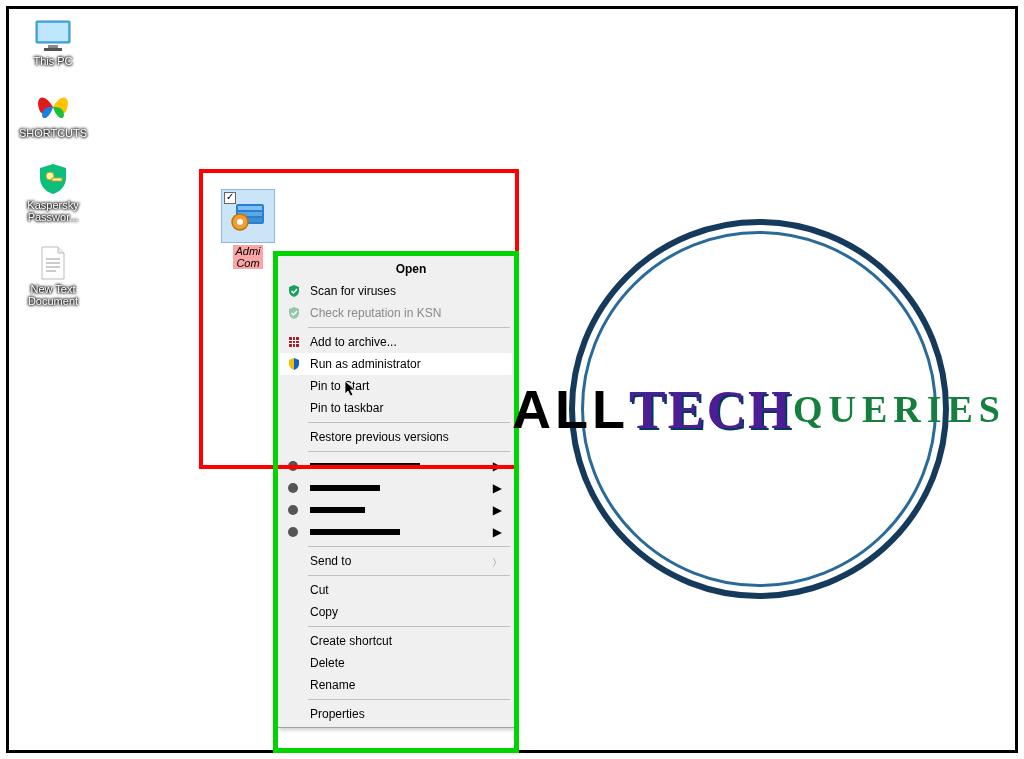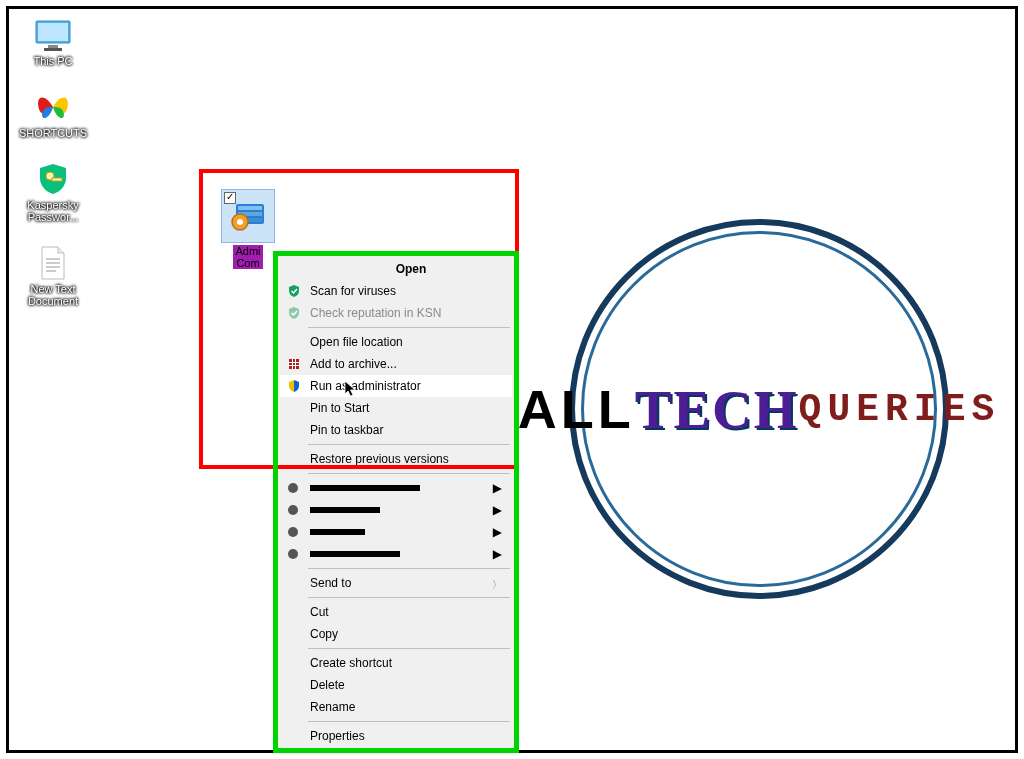--- a/index.html
+++ b/index.html
@@ -67,26 +67,27 @@
   background: #fff;
   border: 1px solid #666;
 }
 .sel-icon .chk::after {
   content: "✓";
   font-size: 10px;
   line-height: 10px;
   position: absolute; left: 1px; top: -1px;
 }
 .sel-icon .lbl {
-  background: #a21caf;
+  background: #fca5a5;
   display: inline-block;
   padding: 0 2px;
   font-size: 11px;
   line-height: 12px;
   margin-top: 2px;
+  font-style: italic;
 }
 
 
 .redbox {
   position: absolute;
   left: 190px; top: 160px;
   width: 320px; height: 300px;
   border: 4px solid #ff0000;
   pointer-events: none;
 }
@@ -185,21 +186,21 @@
   border-radius: 50%;
 }
 .logo .txt {
   position: absolute;
   inset: 0;
   display: flex; flex-direction: row;
   align-items: center; justify-content: center;
 }
 .logo .txt .l1 { font-size: 54px; font-weight: 900; letter-spacing: 4px; color: #000; font-family: "Arial Black", sans-serif; }
 .logo .txt .l2 { font-size: 55px; font-weight: 900; letter-spacing: 2px; color: #4c1d95; font-family: Liberation Serif, serif; text-shadow: 2px 2px 0 #013a5a; }
-.logo .txt .l3 { font-size: 38px; font-weight: 900; letter-spacing: 6px; color: #7f1d1d; font-family: Liberation Mono, monospace; }
+.logo .txt .l3 { font-size: 38px; font-weight: 900; letter-spacing: 6px; color: #15803d; font-family: Liberation Serif, serif; }
 </style>
 </head>
 <body>
 
 <div class="frame">
 
   <div class="desktop-icons">
     <div class="di">
       <div class="ico">
         <svg width="38" height="32" viewBox="0 0 38 32">
@@ -280,23 +281,20 @@
       <span class="ic">
           <svg width="14" height="14" viewBox="0 0 14 14">
             <path d="M7 1 L12 3 V7 C12 10 10 12 7 13 C4 12 2 10 2 7 V3 Z" fill="#8fc9aa"></path>
             <path d="M4.5 7 L6.5 9 L10 5" stroke="#fff" stroke-width="1.5" fill="none"></path>
           </svg>
         </span>
       <span>Check reputation in KSN</span>
     </div>
     <div class="sep"></div>
     <div class="it">
-        <span>Open file location</span>
-      </div>
-    <div class="it">
       <span class="ic">
           <svg width="14" height="14" viewBox="0 0 14 14">
             <rect x="2" y="2" width="10" height="10" fill="#b02020"></rect>
             <rect x="5" y="2" width="1" height="10" fill="#fff"></rect>
             <rect x="8" y="2" width="1" height="10" fill="#fff"></rect>
             <rect x="2" y="5" width="10" height="1" fill="#fff"></rect>
             <rect x="2" y="8" width="10" height="1" fill="#fff"></rect>
           </svg>
         </span>
       <span>Add to archive...</span>

